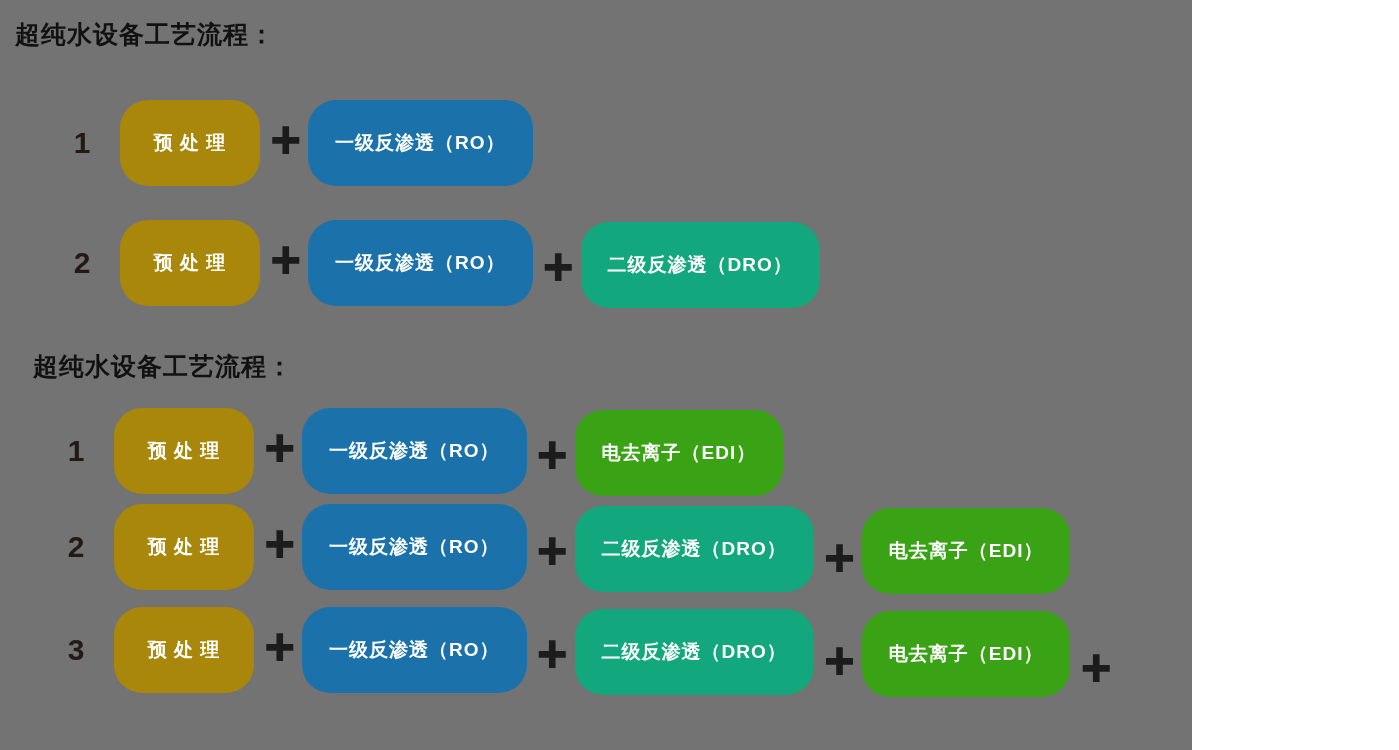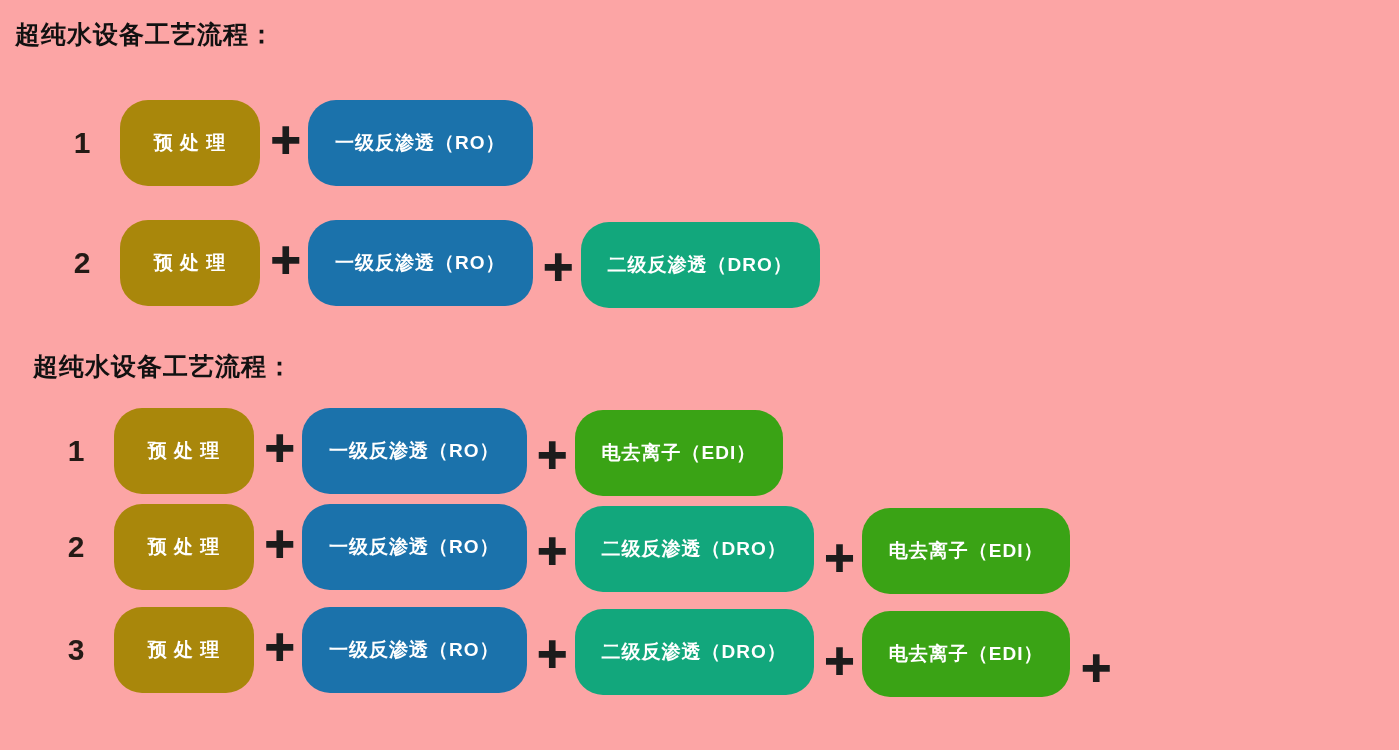--- a/index.html
+++ b/index.html
@@ -2,23 +2,23 @@
 <html><head>
 <meta charset="utf-8">
 <style>
   html, body {
     margin: 0;
     padding: 0;
     background: #ffffff;
   }
   .canvas {
     position: relative;
-    width: 1399px;
+    width: 1192px;
     height: 750px;
-    background: #fca5a5;
+    background: #737373;
     overflow: hidden;
     font-family: "Liberation Sans", "DejaVu Sans", sans-serif;
   }
   .section-title {
     position: absolute;
     font-size: 25px;
     font-weight: bold;
     color: #111111;
     letter-spacing: 1px;
     white-space: nowrap;

